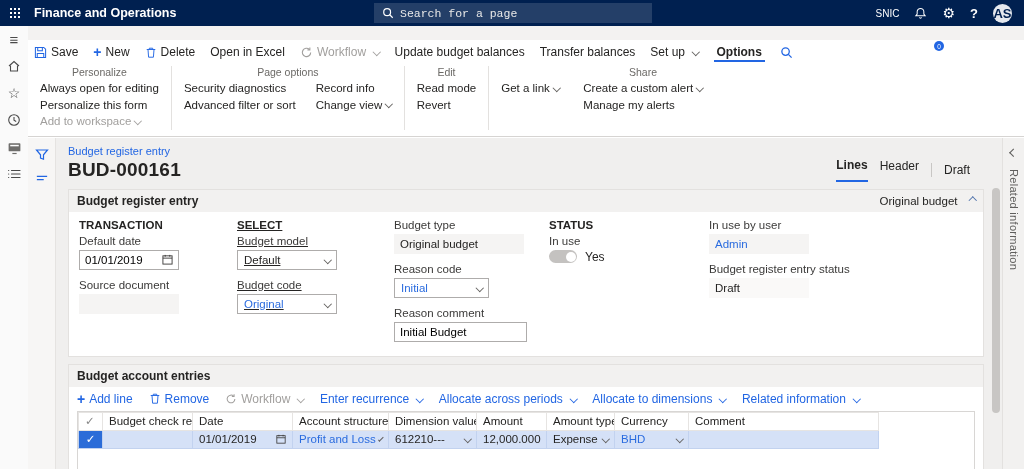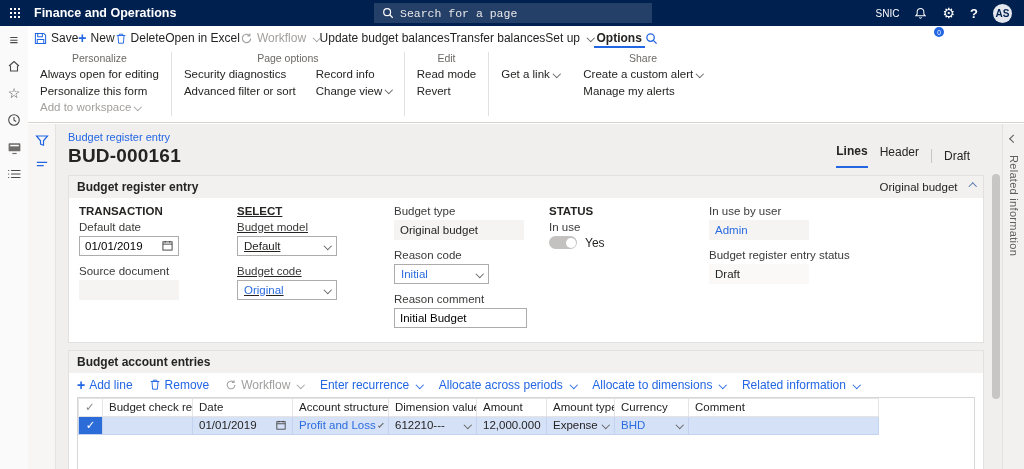--- a/index.html
+++ b/index.html
@@ -15,32 +15,32 @@
   .waffle-grid i { width:2.5px; height:2.5px; background:#fff; }
   .app-title { font-weight:bold; font-size:12.5px; margin-left:4px; white-space:nowrap; }
   .tb-search { position:absolute; left:374px; top:3px; width:278px; height:20px; background:rgba(255,255,255,.14); display:flex; align-items:center; padding:0 8px; color:#fff; }
   .tb-search input { background:transparent; border:none; outline:none; color:#fff; font-size:11.5px; width:100%; margin-left:6px; font-family:Liberation Mono, monospace; }
   .tb-search input::placeholder { color:#e8e8e8; opacity:1; }
   .tb-right { margin-left:auto; display:flex; align-items:center; gap:15px; padding-right:12px; }
   .tb-company { font-size:10px; }
   .tb-icon { color:#fff; cursor:pointer; position:relative; }
   .gear-glyph { font-size:14px; line-height:14px; }
   .help-glyph { font-size:13px; font-weight:bold; }
-  .avatar { width:19px; height:19px; border-radius:50%; background:#e4e8ee; color:#002050; font-size:10px; font-weight:bold; display:flex; align-items:center; justify-content:center; }
+  .avatar { width:19px; height:19px; border-radius:50%; background:#e4e8ee; color:#002050; font-size:13px; font-weight:bold; display:flex; align-items:center; justify-content:center; }
 
   
   .body-row { flex:1; display:flex; min-height:0; }
   .nav-rail { width:28px; background:#fafafa; display:flex; flex-direction:column; align-items:center; padding-top:5px; gap:11px; flex:0 0 28px; }
   .nav-rail .nicon { color:#4a4a4a; cursor:pointer; width:16px; height:16px; display:flex; align-items:center; justify-content:center; }
   .hamburger { font-size:15px; font-weight:bold; color:#333; }
   .star-glyph { font-size:14px; }
   .main-col { flex:1; display:flex; flex-direction:column; min-width:0; }
 
   
-  .action-pane { height:24px; background:#fff; display:flex; align-items:center; padding-left:6px; flex:0 0 24px; font-size:12px; }
+  .action-pane { height:24px; background:#fff; display:flex; align-items:center; gap:15px; padding-left:6px; flex:0 0 24px; font-size:12px;margin-top:14px; }
   .ap-btn { display:flex; align-items:center; gap:4px; cursor:pointer; white-space:nowrap; color:#252423; }
   .ap-btn .bicon { color:#2266e3; }
   .ap-btn.disabled, .ap-btn.disabled .bicon { color:#a19f9d; }
   .plus-glyph { color:#2266e3; font-size:14px; font-weight:bold; line-height:12px; }
   .options-tab { font-weight:600; border-bottom:2px solid #2266e3; padding:3px 3px 1px; cursor:pointer; }
   .ap-search { color:#2266e3; cursor:pointer; }
   .ap-right { margin-left:auto; display:flex; align-items:center; gap:13px; padding-right:10px; color:#2266e3; }
   .badge { position:absolute; top:-4px; right:-5px; background:#2266e3; color:#fff; width:10px; height:10px; border-radius:50%; font-size:6.5px; display:flex; align-items:center; justify-content:center; }
 
   

